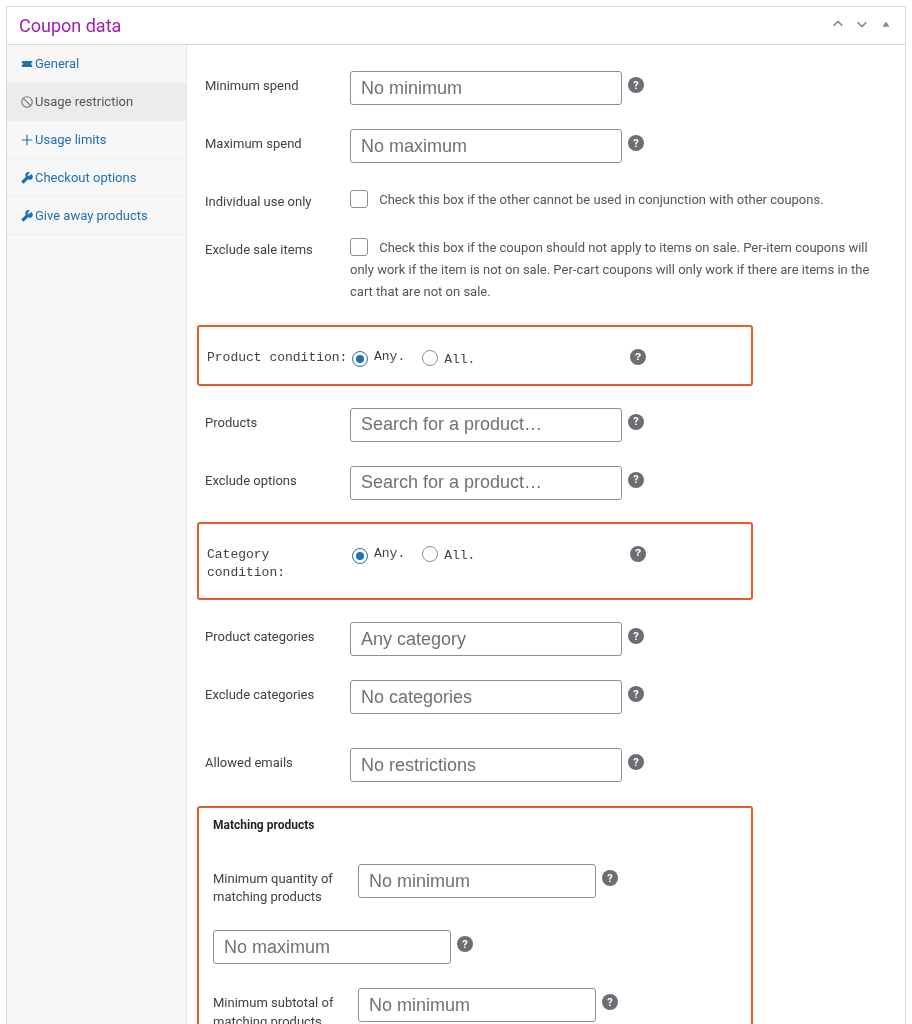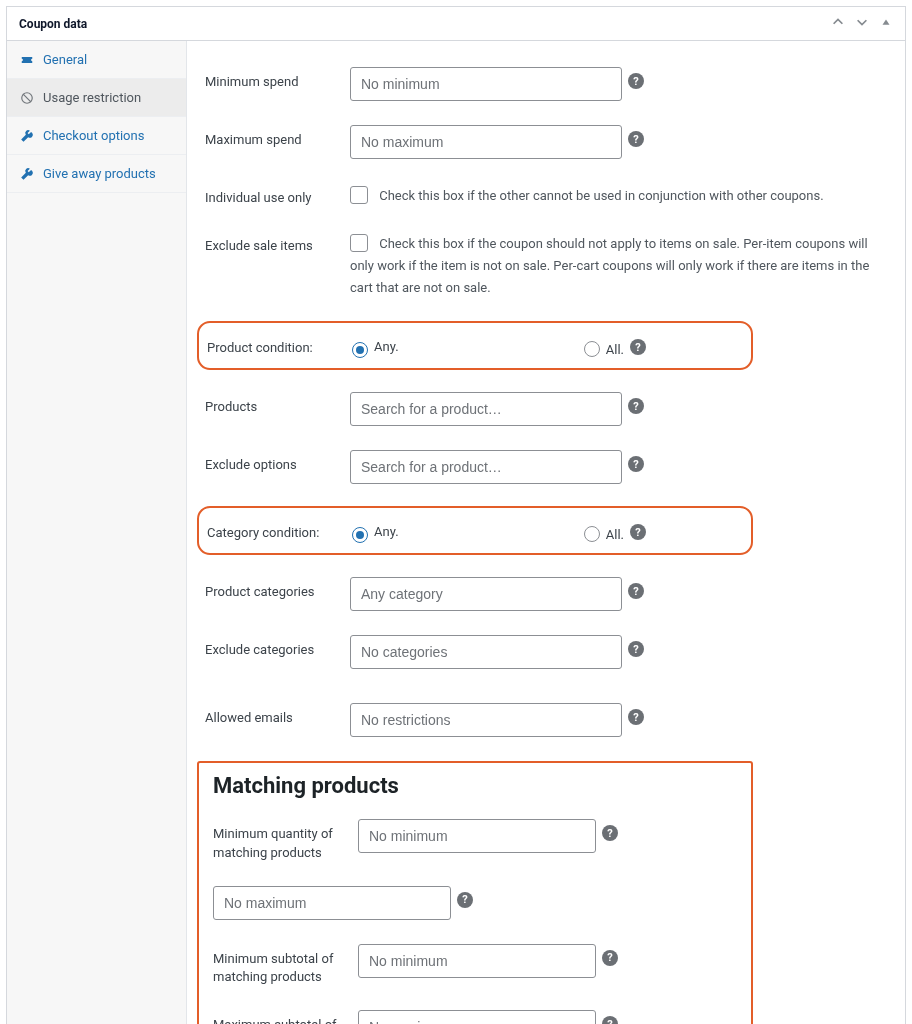--- a/index.html
+++ b/index.html
@@ -16,40 +16,39 @@
     background: #fff;
   }
   .panel-header {
     display: flex;
     align-items: center;
     justify-content: space-between;
     border-bottom: 1px solid #d5d8dd;
     padding: 8px 12px;
   }
   .panel-title {
-    font-weight: 700;
-    font-size: 12px;
-    color: #0f172a;
+    font-weight: 400;
+    font-size: 18px;
+    color: #a21caf;
   }
   .panel-controls { display: flex; gap: 10px; color: #7a7f85; }
   .panel-controls svg { width: 14px; height: 14px; }
   .body {
     display: flex;
     min-height: 960px;
   }
   .sidebar {
     width: 180px;
     flex: 0 0 180px;
     background: #f7f7f7;
     border-right: 1px solid #e3e6ea;
   }
   .sidebar-item {
     display: flex;
     align-items: center;
-    gap: 8px;
     padding: 11px 12px;
     font-size: 13px;
     color: #2271b1;
     border-bottom: 1px solid #eceef1;
     cursor: pointer;
   }
   .sidebar-item.active {
     background: #ececec;
     color: #50575e;
     font-weight: 400;
@@ -89,35 +88,35 @@
     padding-top: 2px;
     color: #50575e;
     line-height: 1.7;
   }
   input[type="text"] {
     width: 100%;
     height: 34px;
     border: 1px solid #8c8f94;
     border-radius: 3px;
     padding: 4px 10px;
-    font-size: 14px;
+    font-size: 18px;
     color: #2c3338;
     background: #fff;
   }
   input[type="text"]::placeholder { color: #6e7277; }
   .checkbox {
     width: 18px; height: 18px;
     border: 1px solid #8c8f94;
     border-radius: 3px;
     display: inline-block;
     margin-right: 8px;
     vertical-align: -4px;
     background: #fff;
   }
-  .radio-row { display: flex; align-items: center; gap: 32px; padding-top: 6px; justify-content: space-between; }
+  .radio-row { display: flex; align-items: center; gap: 17px; padding-top: 6px; }
   .radio {
     width: 16px; height: 16px;
     border: 1.5px solid #2271b1;
     border-radius: 50%;
     display: inline-flex;
     align-items: center; justify-content: center;
     margin-right: 6px;
     vertical-align: -3px;
   }
   .radio.unchecked { border-color: #8c8f94; }
@@ -127,39 +126,40 @@
   .radio-label { color: #3c434a; }
   .help-icon {
     width: 16px; height: 16px; border-radius: 50%;
     background: #6b6f74; color: #fff;
     font-size: 11px; font-weight: 700;
     display: inline-flex; align-items: center; justify-content: center;
     line-height: 1;
   }
   .highlight-box {
     border: 2px solid #e35e29;
-    border-radius: 13px;
-    padding: 2px 8px;
+    border-radius: 3px;
+    padding: 8px 8px;
     margin-left: -8px;
     width: 556px;
+    font-family: Liberation Mono, monospace;
   }
   .highlight-box .row { padding: 8px 0; }
   .section-box {
     border: 2px solid #e35e29;
     border-radius: 3px;
     padding: 10px 14px 6px 14px;
     margin-left: -8px;
     width: 556px;
     margin-top: 12px;
   }
   .section-title {
     font-weight: 700;
-    font-size: 22px;
+    font-size: 12px;
     color: #1d2327;
-    margin-bottom: 9px;
+    margin-bottom: 20px;
   }
   .spacer-top { margin-top: 10px; }
 </style>
 </head>
 <body>
 
 <div class="panel">
   <div class="panel-header">
     <span class="panel-title">Coupon data</span>
     <span class="panel-controls">
@@ -190,20 +190,28 @@
         <span class="icon">
             <svg viewBox="0 0 24 24" fill="none" stroke="#72777c" stroke-width="2">
               <circle cx="12" cy="12" r="9"></circle>
               <path d="M5 5l14 14"></path>
             </svg>
           </span>
         <span>Usage restriction</span>
       </div>
       <div class="sidebar-item">
         <span class="icon">
+            <svg viewBox="0 0 24 24" fill="none" stroke="#2271b1" stroke-width="2">
+              <path d="M12 3v18M3 12h18"></path>
+            </svg>
+          </span>
+        <span>Usage limits</span>
+      </div>
+      <div class="sidebar-item">
+        <span class="icon">
             <svg viewBox="0 0 24 24" fill="#2271b1">
               <path d="M21 7a5 5 0 01-7 7L6 22l-4-4 8-8a5 5 0 017-7l-4 4 2 2 4-4z"></path>
             </svg>
           </span>
         <span>Checkout options</span>
       </div>
       <div class="sidebar-item">
         <span class="icon">
             <svg viewBox="0 0 24 24" fill="#2271b1">
               <path d="M21 7a5 5 0 01-7 7L6 22l-4-4 8-8a5 5 0 017-7l-4 4 2 2 4-4z"></path>

